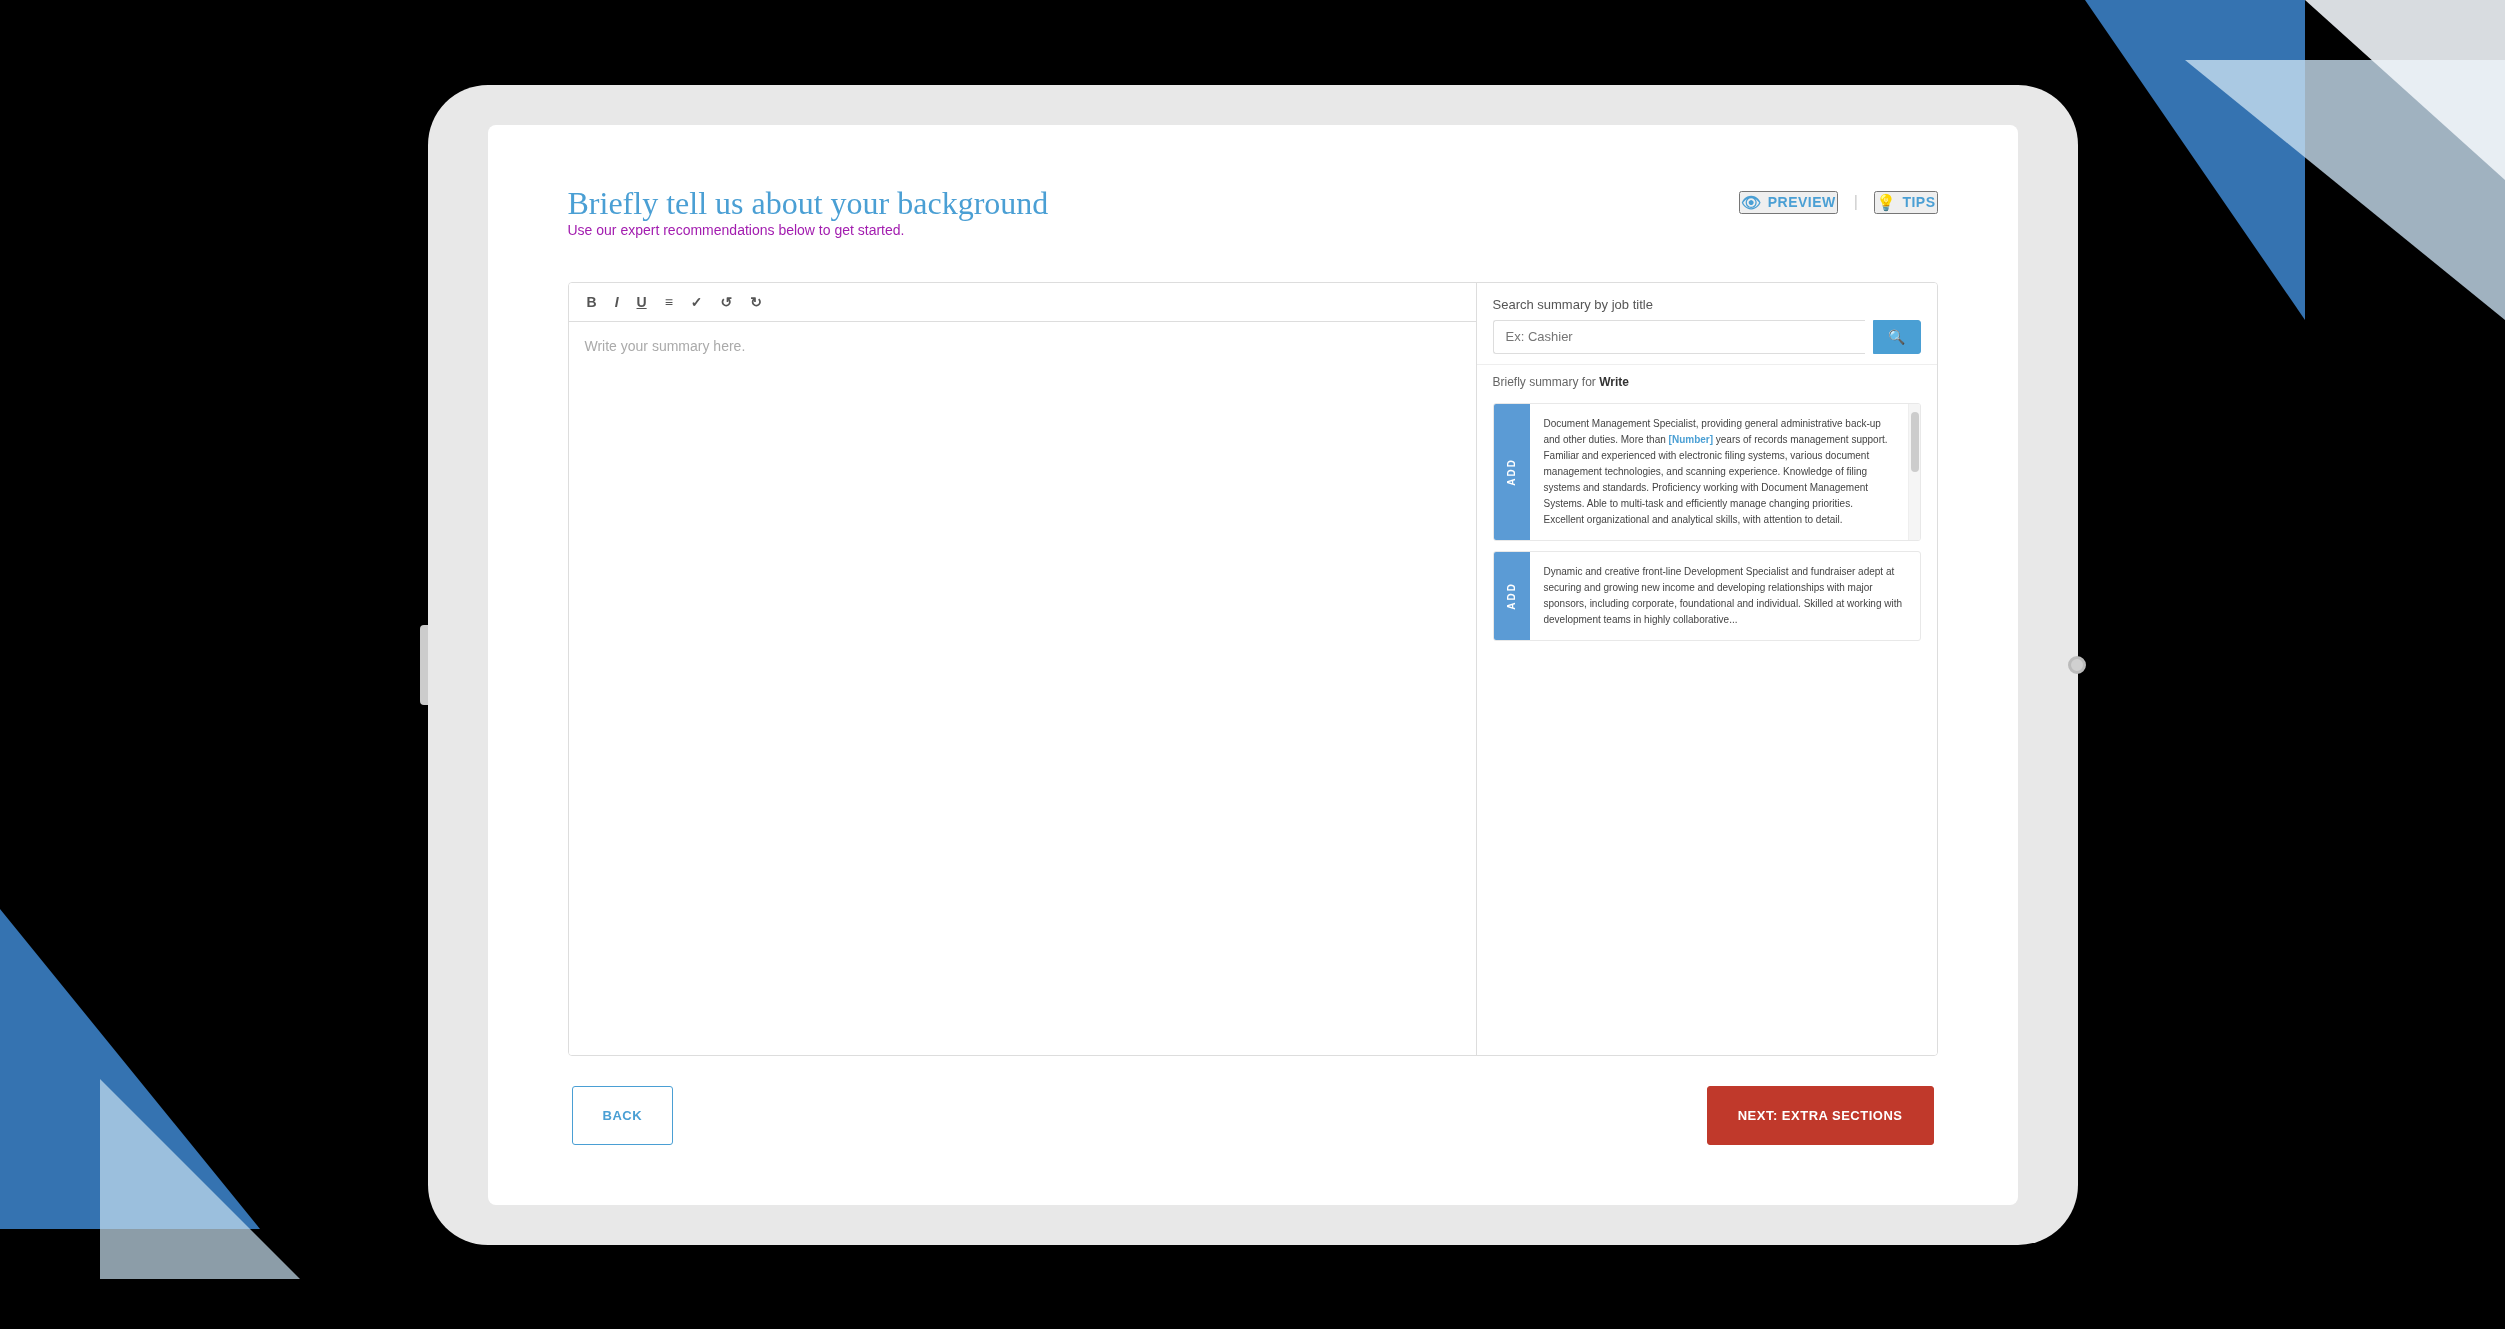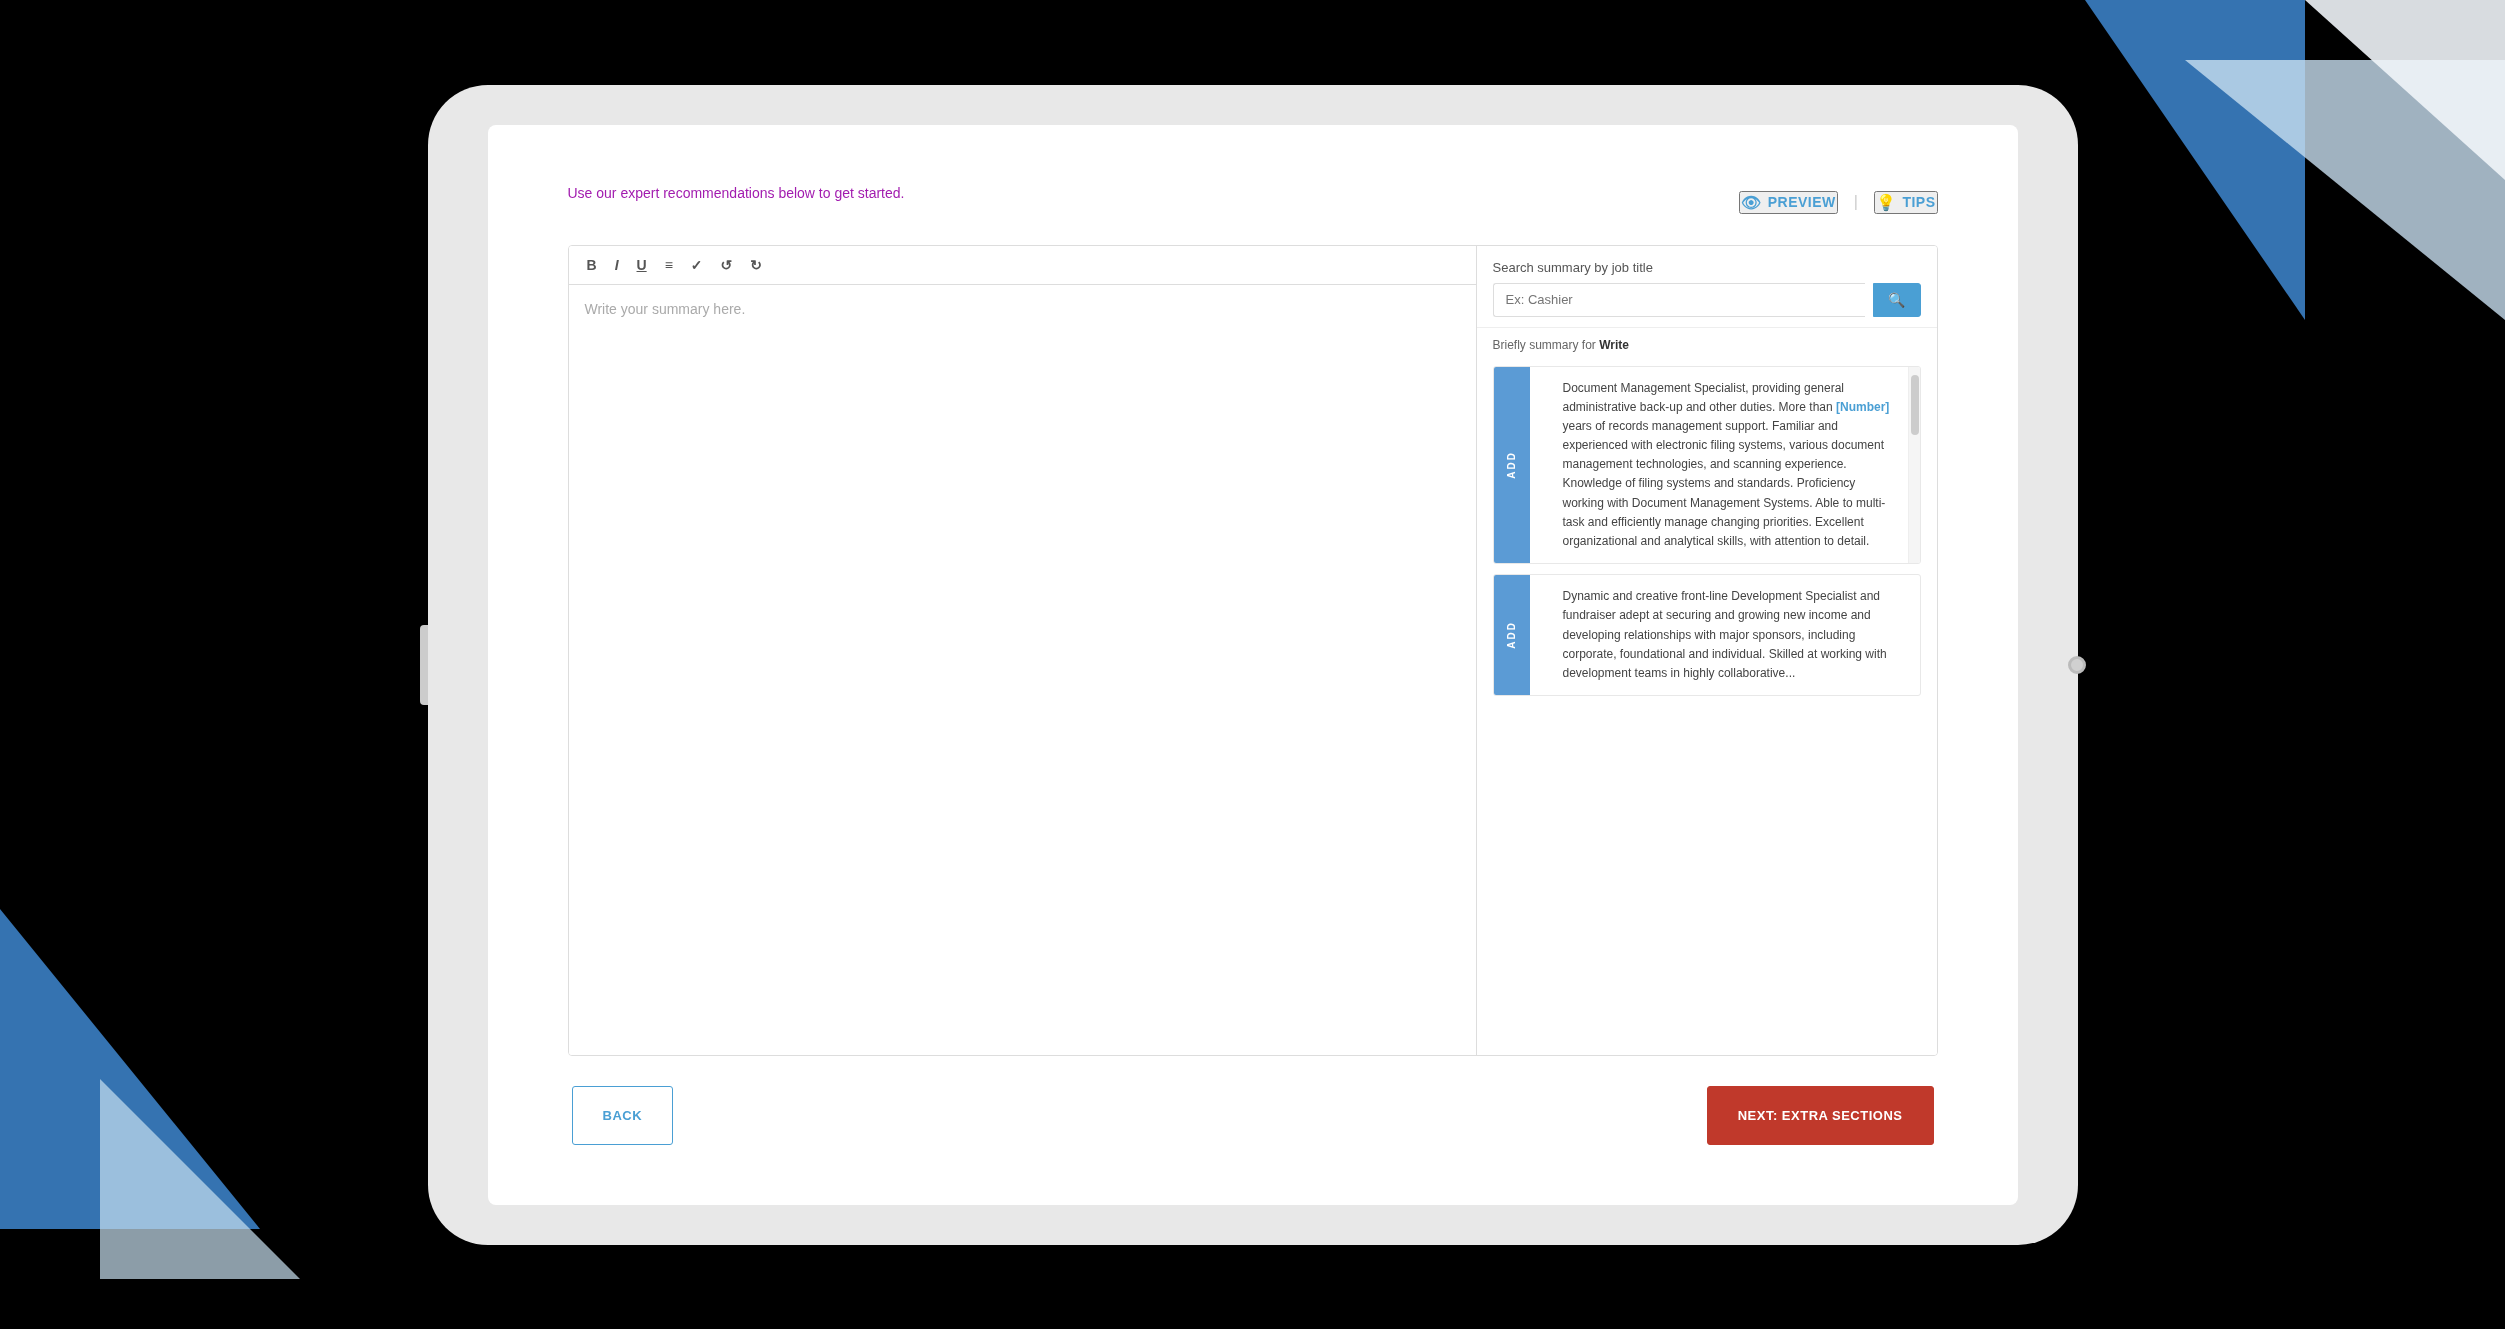--- a/index.html
+++ b/index.html
@@ -264,25 +264,24 @@
       font-size: 10px;
       font-weight: bold;
       letter-spacing: 2px;
       writing-mode: vertical-rl;
       text-orientation: mixed;
       transform: rotate(180deg);
     }
 
     .suggestion-text {
       padding: 12px 14px;
-      font-size: 12px;
+      font-size: 10px;
       color: #444;
       line-height: 1.6;
       flex: 1;
-      margin-left: 19px;
     }
 
     .suggestion-text .highlight {
       color: #4a9fd4;
       font-weight: bold;
     }
 
     .scrollbar-area {
       width: 12px;
       background: #f5f5f5;
@@ -407,20 +406,21 @@
 
 <div class="tablet">
   <div class="tablet-button-left"></div>
   <div class="tablet-button-right"></div>
 
   <div class="tablet-screen">
     <div class="screen-content">
 
       <div class="header-row">
         <div>
+          <h1 class="page-title">Briefly tell us about your background</h1>
           <p class="subtitle">Use our expert recommendations below to get started.</p>
         </div>
         <div class="header-actions">
           <button class="header-action-btn">
             <span class="icon">👁</span>
             <span>PREVIEW</span>
           </button>
           <span class="separator">|</span>
           <button class="header-action-btn">
             <span class="icon">💡</span>

